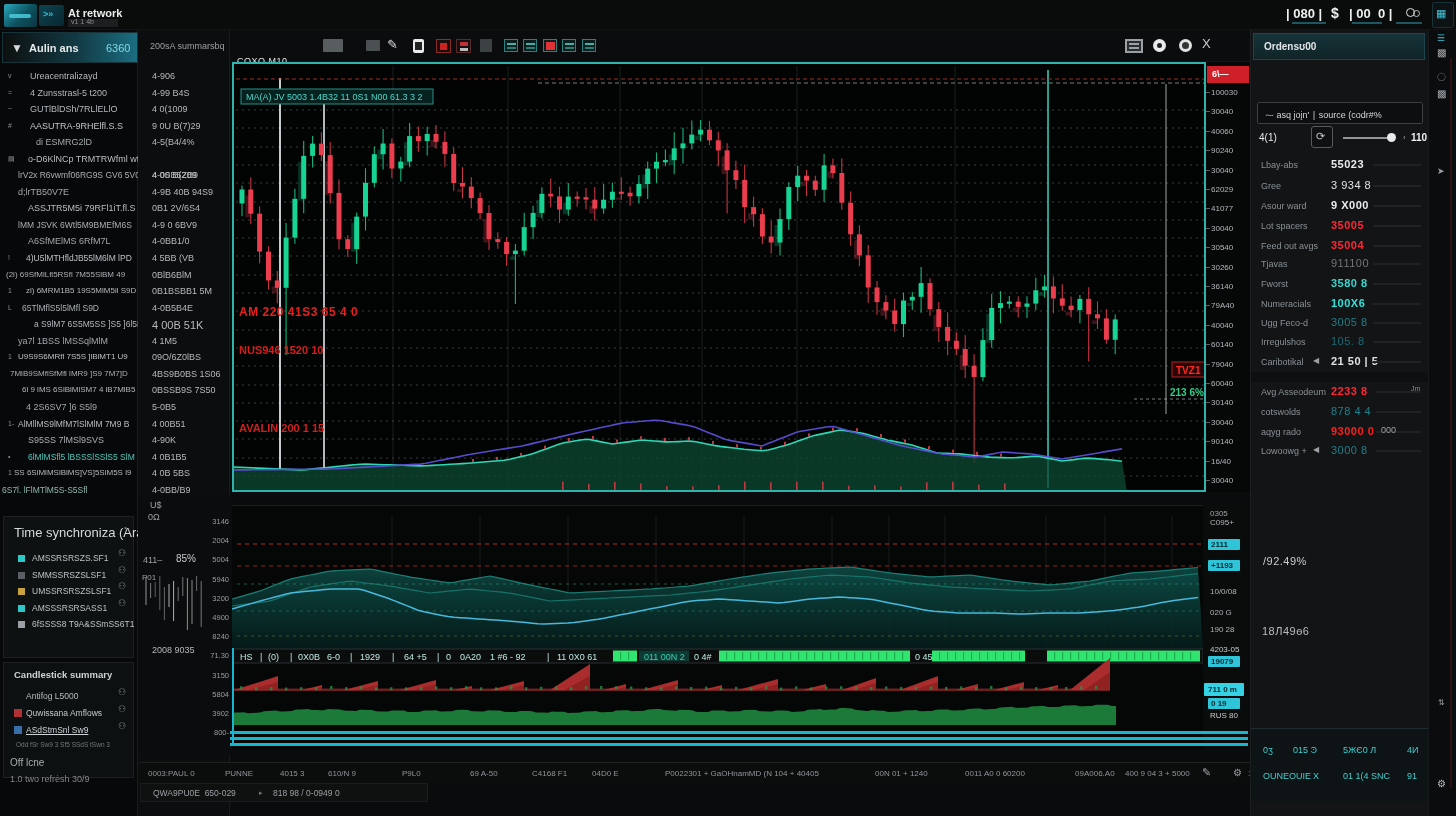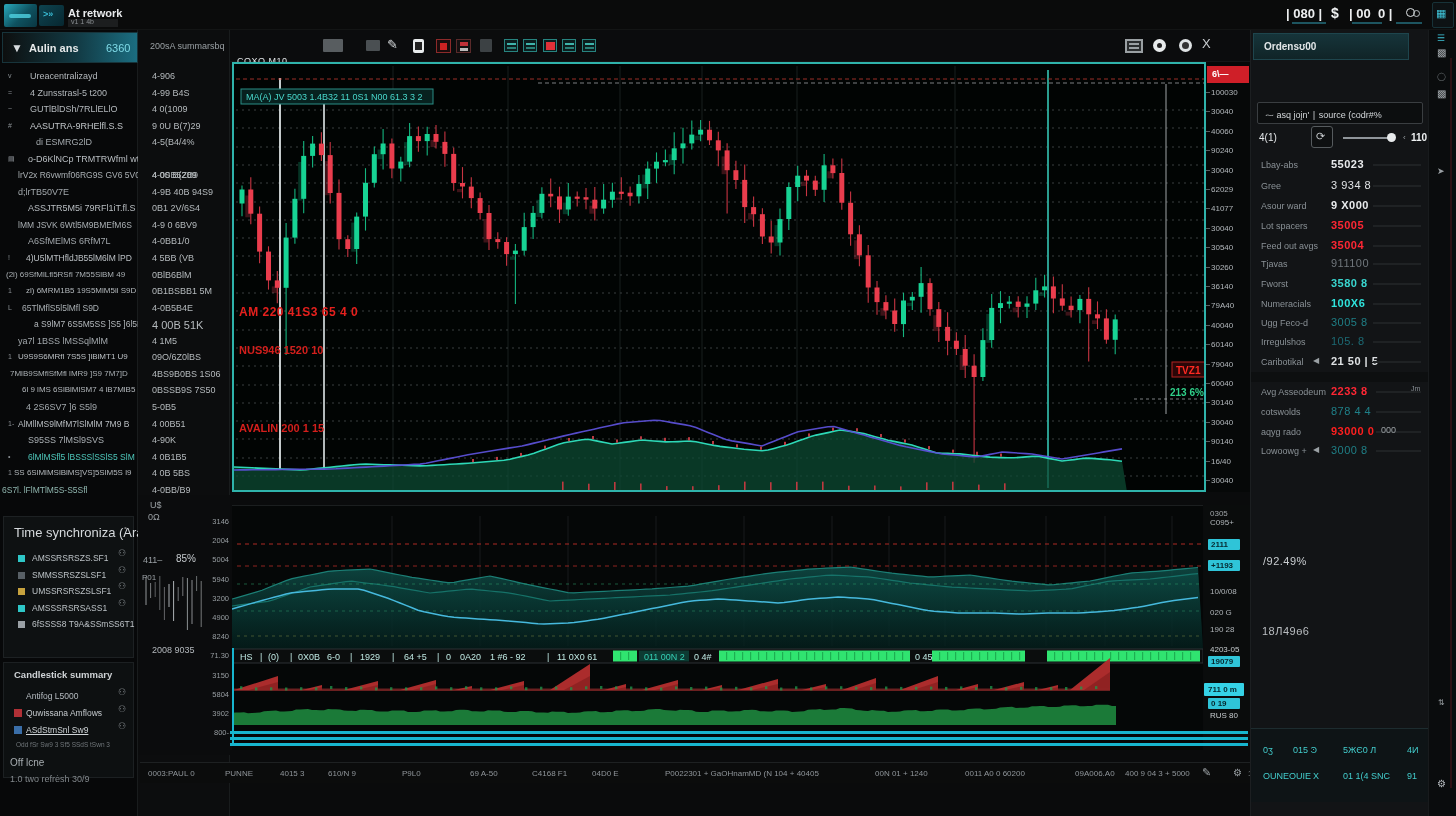--- a/index.html
+++ b/index.html
@@ -824,22 +824,27 @@
       <div class="tx" style="left:452px;top:6px;font-size:8px;color:#8f959a">04D0 E</div>
       <div class="tx" style="left:525px;top:6px;font-size:8px;color:#8f959a">P0022301 + GaOHnamMD (N 104 + 40405</div>
       <div class="tx" style="left:735px;top:6px;font-size:8px;color:#8f959a">00N 01 + 1240</div>
       <div class="tx" style="left:825px;top:6px;font-size:8px;color:#8f959a">0011 A0 0 60200</div>
       <div class="tx" style="left:935px;top:6px;font-size:8px;color:#8f959a">09A006.A0</div>
       <div class="tx" style="left:985px;top:6px;font-size:8px;color:#8f959a">400 9 04 3 + 5000</div>
       <div class="tx" style="left:1108px;top:6px;font-size:8px;color:#8f959a">1905 3</div>
       <div class="tx" style="left:1062px;top:3px;font-size:11px;color:#9aa0a4">✎</div>
       <div class="tx" style="left:1093px;top:4px;font-size:10px;color:#9aa0a4">⚙</div>
     </div>
+    <div class="a" style="left:140px;top:783px;width:288px;height:19px;background:#0f1010;border:1px solid #1a1c1d">
+      <div class="tx" style="left:12px;top:4px;font-size:8.5px;color:#9aa0a4">QWA9PU0E &nbsp;650-029</div>
+      <div class="tx" style="left:118px;top:5px;font-size:7px;color:#6f7578">▸</div>
+      <div class="tx" style="left:132px;top:4px;font-size:8.5px;color:#9aa0a4">818 98 / 0-0949 0</div>
+    </div>
     <div class="a" style="left:1250px;top:30px;width:178px;height:786px;background:#121416;border-left:1px solid #1c1f21">
-      <div class="a" style="left:2px;top:3px;width:156px;height:27px;background:linear-gradient(180deg,#16343a,#102427);border:1px solid #1e454d">
+      <div class="a" style="left:2px;top:3px;width:172px;height:27px;background:linear-gradient(180deg,#16343a,#102427);border:1px solid #1e454d">
         <div class="tx" style="left:10px;top:7px;font-size:10px;color:#e2e6e8;font-weight:bold">Ordensʊ00</div>
       </div>
       <div class="a" style="left:6px;top:72px;width:166px;height:22px;background:#0c0e0f;border:1px solid #3a3e41;border-radius:2px">
         <div class="tx" style="left:7px;top:5px;font-size:9px;color:#d3d7da">⁓ asq joįnʹ ∣ source (codr#%</div>
       </div>
       <div class="tx" style="left:8px;top:102px;font-size:10px;color:#e4e7e9">4(1)</div>
       <div class="a" style="left:60px;top:96px;width:22px;height:22px;border:1px solid #565b5e;border-radius:3px;background:#0e1011"></div>
       <div class="tx" style="left:65px;top:100px;font-size:11px;color:#c9cdd0">⟳</div>
       <div class="a" style="left:92px;top:107px;width:48px;height:2px;background:#8f959a"></div>
       <div class="a" style="left:136px;top:103px;width:9px;height:9px;border-radius:50%;background:#e8ebec"></div>

